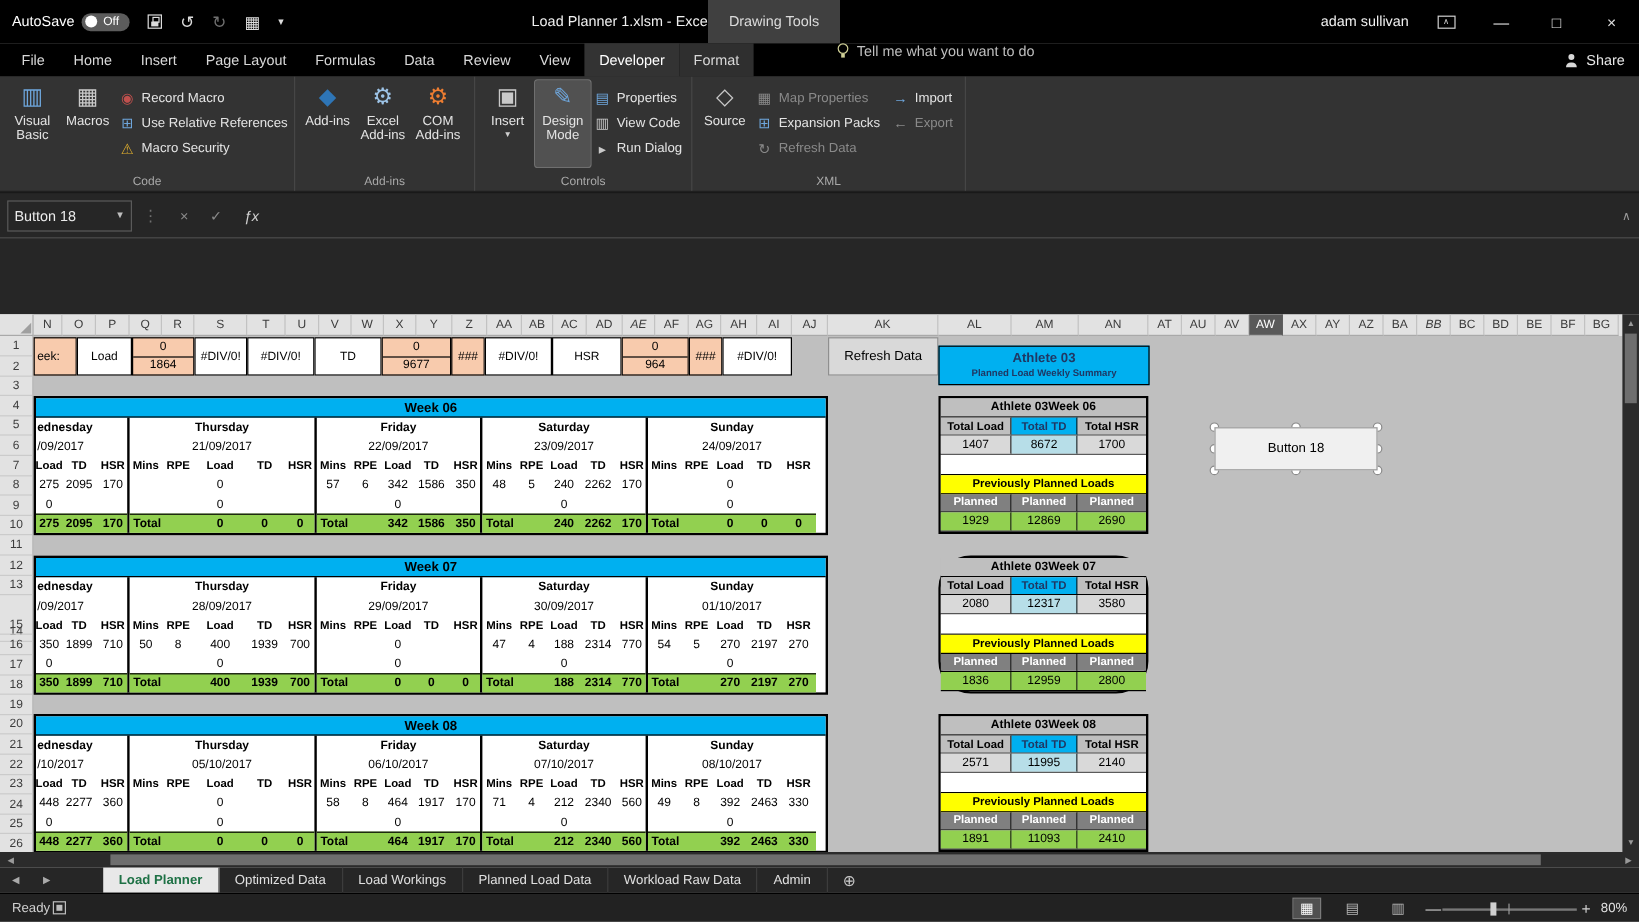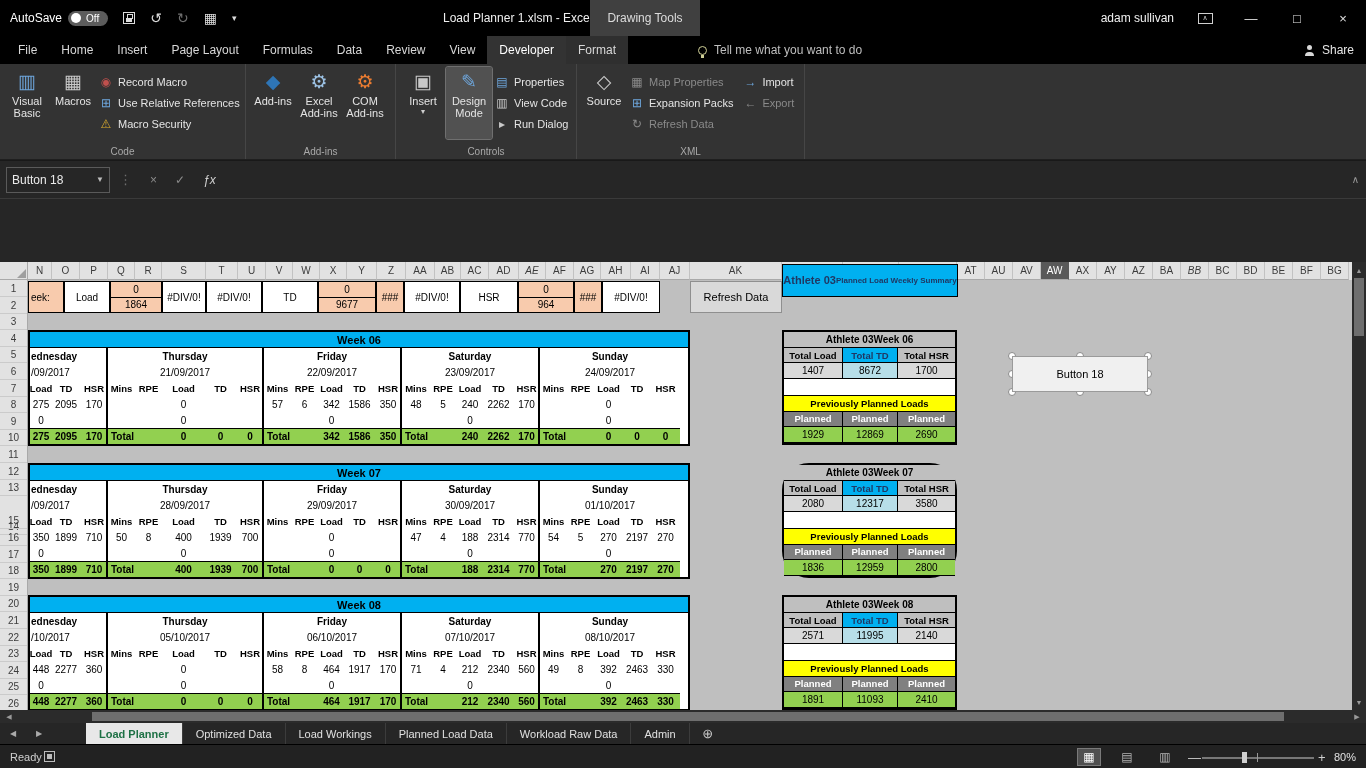--- a/index.html
+++ b/index.html
@@ -24,21 +24,21 @@
   .user{position:absolute;right:192px;top:0;height:36px;display:flex;align-items:center;color:#f0f0f0}
   .win{position:absolute;top:0;width:46px;height:36px;display:flex;align-items:center;justify-content:center;color:#e0e0e0;font-size:13px}
   .win.close{right:0}.win.max{right:46px}.win.min{right:92px}.win.disp{right:138px}
   .dispico{width:15px;height:11px;border:1px solid #d0d0d0;display:flex;align-items:center;justify-content:center;font-size:7px;color:#d0d0d0}
 
   
   .tabrow{position:absolute;left:0;top:36px;width:1366px;height:28px;background:#000;display:flex;align-items:stretch;font-size:12px;color:#d8d8d8;padding-left:6px}
   .rtab{display:flex;align-items:center;padding:0 12px;white-space:nowrap}
   .rtab.active{background:#333;color:#fff}
   .rtab.contextual{background:#2f2f2f}
-  .tellme{display:flex;align-items:center;gap:7px;padding:0 14px;margin-left:56px;color:#bfbfbf}
+  .tellme{display:flex;align-items:flex-start;gap:7px;padding:0 14px;margin-left:56px;color:#bfbfbf}
   .bulb{width:9px;height:9px;border:1px solid #cfcf96;border-radius:50%;position:relative}
   .bulb:after{content:"";position:absolute;left:2px;bottom:-4px;width:3px;height:3px;background:#cfcf96}
   .share{position:absolute;right:12px;top:36px;height:28px;display:flex;align-items:center;gap:7px;color:#e6e6e6;font-size:12px}
   .person{width:11px;height:11px;position:relative}
   .person:before{content:"";position:absolute;left:3px;top:0;width:5px;height:5px;border-radius:50%;background:#d8d8d8}
   .person:after{content:"";position:absolute;left:1px;bottom:0;width:9px;height:4px;border-radius:4px 4px 0 0;background:#d8d8d8}
 
   
   .ribbon{position:absolute;left:0;top:64px;width:1366px;height:96px;background:#333;border-bottom:1px solid #1f1f1f;color:#e4e4e4}
   .rgroups{position:relative;width:100%;height:100%}
@@ -83,21 +83,21 @@
   .canvas{position:absolute;left:28px;top:280px;width:1324px;height:430px;background:#bfbfbf}
 
   
   .cellbox{position:absolute;border:1px solid #000;font-size:10px;display:flex;align-items:center;justify-content:center;color:#000;background:#fff;overflow:hidden}
   .cellbox.peach{background:#f8cbad}
   .cellbox.wlabel{justify-content:flex-start;padding-left:2px}
   .stackbox{position:absolute;border:1px solid #000;display:flex;flex-direction:column;background:#f8cbad;font-size:10px;color:#000}
   .stackbox>div{flex:1;display:flex;align-items:center;justify-content:center;border-bottom:1px solid #000}
   .stackbox>div:last-child{border-bottom:none}
   .refreshbtn{position:absolute;left:690px;top:281px;width:92px;height:32px;background:#d9d9d9;border:1px solid #8f8f8f;color:#000;font-size:11px;display:flex;align-items:center;justify-content:center}
-  .athlete{position:absolute;left:782px;top:264px;width:176px;height:33px;background:#00b0f0;border:1px solid #000;color:#1f3864;display:flex;flex-direction:row;align-items:center;justify-content:center;font-weight:bold}
+  .athlete{position:absolute;left:782px;top:288px;width:176px;height:33px;background:#00b0f0;border:1px solid #000;color:#1f3864;display:flex;flex-direction:column;align-items:center;justify-content:center;font-weight:bold}
   .athlete .l1{font-size:11px;line-height:13px}
   .athlete .l2{font-size:8px;line-height:10px}
 
   .weektable{position:absolute;background:#fff;border:2px solid #000;width:662px;height:116px}
   .wk-title{height:16px;background:#00b0f0;font-weight:bold;font-size:11px;display:flex;align-items:center;justify-content:center;border-bottom:1px solid #000;color:#000}
   .days{display:flex}
   .day{border-right:2px solid #000;flex:none}
   .day.last{border-right:none}
   .drow{height:16px;font-size:10px;display:flex;align-items:center;justify-content:center;color:#000;overflow:hidden}
   .dname{font-weight:bold}

